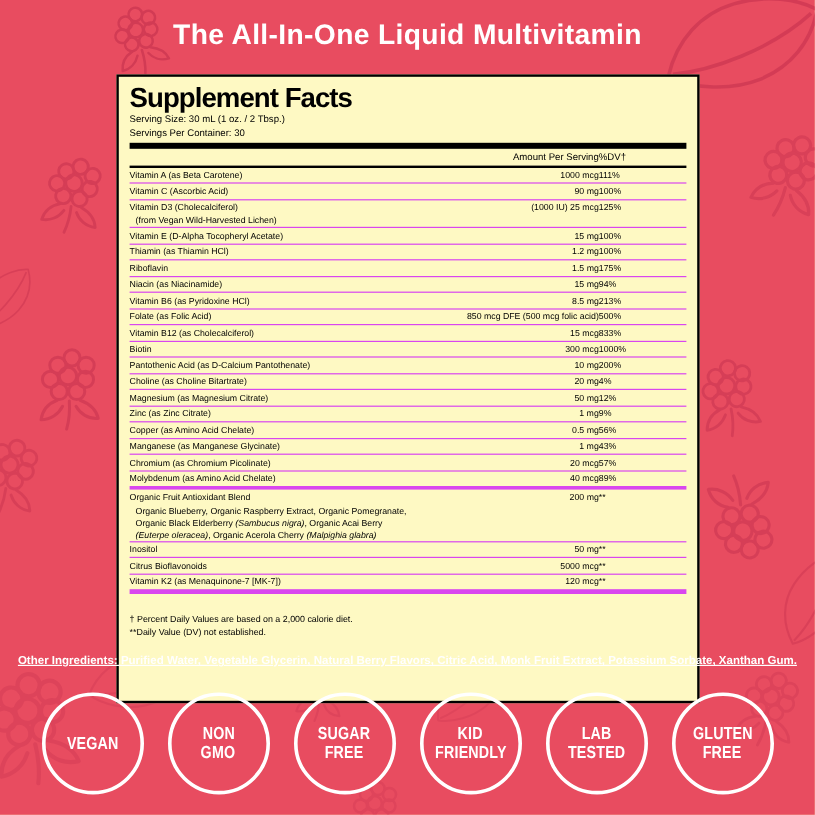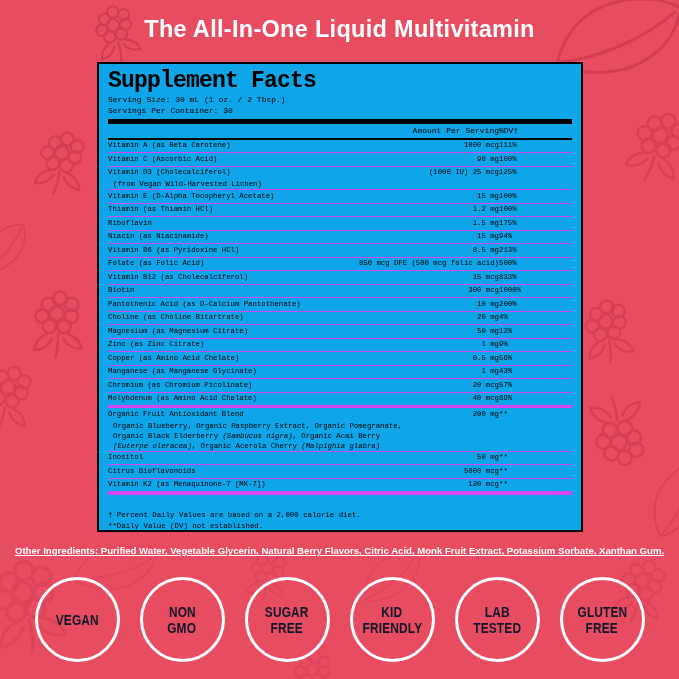--- a/index.html
+++ b/index.html
@@ -11,23 +11,23 @@
   }
   
   .deco{position:absolute;color:#c93450;pointer-events:none;}
   
   .hero-title{
     position:absolute;top:16px;left:0;right:0;text-align:center;
     color:#fff;font-size:23.5px;font-weight:bold;letter-spacing:.3px;
   }
   
   .panel{
-    position:absolute;left:97px;top:62px;width:486px;height:470px;
-    background:#0ea5e9;border:2px solid #000;box-sizing:border-box;
-    padding:5px 9px;color:#000;overflow:hidden;font-family:Liberation Mono, monospace;
+    position:absolute;left:97px;top:62px;width:486px;height:524px;
+    background:#fef9c3;border:2px solid #000;box-sizing:border-box;
+    padding:5px 9px;color:#000;overflow:hidden;
   }
   .sf-heading{
     margin:0 0 2px 0;font-size:23px;font-weight:bold;letter-spacing:-.8px;line-height:1.05;
   }
   .serving{font-size:8px;line-height:10.5px;}
   .bar{height:4.5px;background:#000;margin-top:3px;}
   .hdr-row{display:flex;align-items:center;height:14px;border-bottom:2px solid #000;font-size:8px;}
   .col-name{flex:1;min-width:0;}
   .col-amount{width:168px;text-align:right;}
   .col-dv{width:73px;text-align:left;}
@@ -40,21 +40,21 @@
   
   .other{
     position:absolute;top:545px;left:0;right:0;text-align:center;
     color:#fff;font-weight:bold;font-size:9.6px;white-space:nowrap;letter-spacing:0;text-decoration:underline;
   }
   
   .badges{position:absolute;top:577px;left:0;right:0;display:flex;justify-content:center;gap:20px;}
   .badge{
     width:85px;height:85px;border:3px solid #fff;border-radius:50%;box-sizing:border-box;
     display:flex;flex-direction:column;align-items:center;justify-content:center;
-    color:#0f172a;font-weight:bold;font-size:14.5px;line-height:16px;letter-spacing:.2px;
+    color:#ffffff;font-weight:bold;font-size:14.5px;line-height:16px;letter-spacing:.2px;
   }
   .badge span{display:block;transform:scaleX(.82);white-space:nowrap;}
 </style>
 </head>
 <body>
 
 <svg width="0" height="0" style="position:absolute">
   <defs>
     <symbol id="berry" viewBox="0 0 100 132">
       <g fill="none" stroke="currentColor" stroke-width="4.5" stroke-linecap="round" stroke-linejoin="round">

